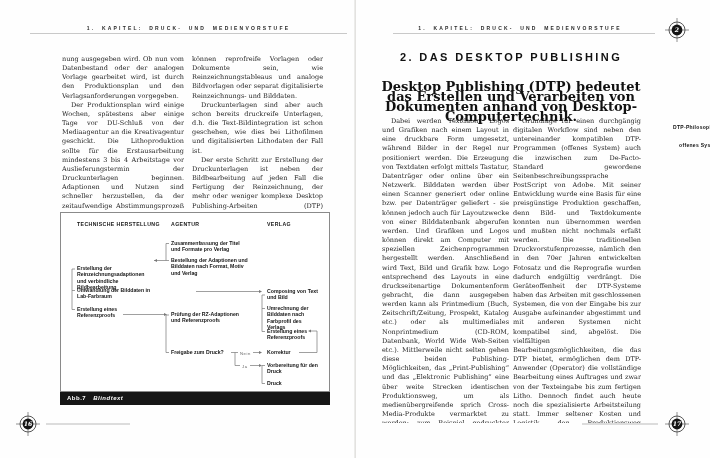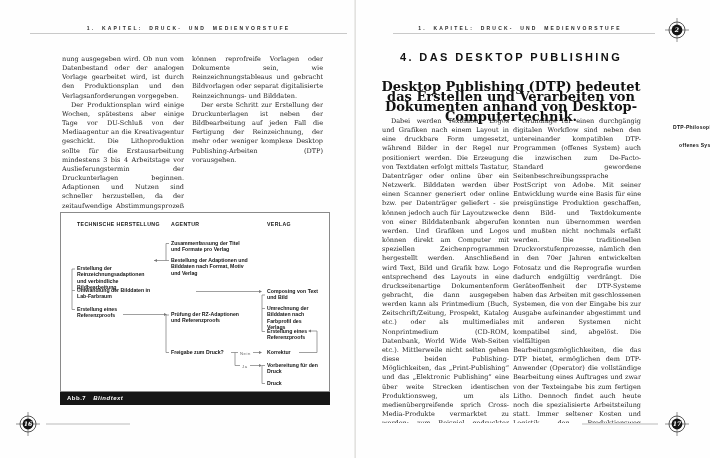--- a/index.html
+++ b/index.html
@@ -46,21 +46,22 @@
   <div>
     <div class="running-head" style="left:30px;width:317px;">1. KAPITEL: DRUCK- UND MEDIENVORSTUFE</div>
     <div class="head-rule" style="left:30px;width:317px;"></div>
 
     <div class="bodycol" style="left:62px;top:55px;width:122px;height:156px;">
       <p>nung ausgegeben wird. Ob nun vom Datenbestand oder der analogen Vorlage gearbeitet wird, ist durch den Produktionsplan und den Verlagsanforderungen vorgegeben.</p>
       <p class="ind">Der Produktionsplan wird einige Wochen, spätestens aber einige Tage vor DU-Schluß von der Mediaagentur an die Kreativagentur geschickt. Die Lithoproduktion sollte für die Erstausarbeitung mindestens 3 bis 4 Arbeitstage vor Auslieferungstermin der Druckunterlagen beginnen. Adaptionen und Nutzen sind schneller herzustellen, da der zeitaufwendige Abstimmungsprozeß entfällt.</p>
 
     </div>
     <div class="bodycol" style="left:192px;top:55px;width:131px;height:156px;">
-      <p>können reprofreife Vorlagen oder Dokumente sein, wie Reinzeichnungstableaus und gebracht Bildvorlagen oder separat digitalisierte Reinzeichnungs- und Bilddaten.</p>
+      <p>können reprofreife Vorlagen oder Dokumente sein, wie Reinzeichnungstableaus und analoge Bildvorlagen oder separat digitalisierte Reinzeichnungs- und Bilddaten.</p>
+      <p class="ind">Druckunterlagen sind aber auch schon bereits druckreife Unterlagen, d.h. die Text-Bildintegration ist schon geschehen, wie dies bei Lithofilmen und digitalisierten Lithodaten der Fall ist.</p>
       <p class="ind">Der erste Schritt zur Erstellung der Druckunterlagen ist neben der Bildbearbeitung auf jeden Fall die Fertigung der Reinzeichnung, der mehr oder weniger komplexe Desktop Publishing-Arbeiten (DTP) vorausgehen.</p>
     </div>
 
     <div class="diagram">
       <svg class="dg-svg" width="268" height="178" viewBox="0 0 268 178">
         <g stroke="#777" stroke-width="0.7" fill="none">
           <path d="M108,30.5 L105,30.5 L105,47.5 L108,47.5"></path>
           <path d="M14,56 L11,56 L11,77.5 L14,77.5 M11,77.5 L11,96.5 L14,96.5"></path>
           <path d="M108,102 L105,102 L105,139.5 L108,139.5"></path>
           <path d="M204,82 L201,82 L201,95.5 L204,95.5 M201,95.5 L201,118.5 L204,118.5"></path>
@@ -123,21 +124,21 @@
     <div class="running-head" style="left:382px;width:276px;">1. KAPITEL: DRUCK- UND MEDIENVORSTUFE</div>
     <div class="head-rule" style="left:393px;width:262px;"></div>
     <svg class="regmark" style="left:665px;top:18px;" viewBox="0 0 24 24">
       <line x1="0" y1="12" x2="24" y2="12" stroke="#777" stroke-width="0.8"></line>
       <line x1="12" y1="0" x2="12" y2="24" stroke="#777" stroke-width="0.8"></line>
       <circle cx="12" cy="12" r="8" fill="none" stroke="#444" stroke-width="0.9"></circle>
       <circle cx="12" cy="12" r="5.4" fill="#151515"></circle>
       <text x="12" y="14.3" text-anchor="middle" font-size="6.2" font-style="italic" font-weight="bold" fill="#fff" font-family="DejaVu Serif, serif">2</text>
     </svg>
 
-    <div class="title">4. DAS DESKTOP PUBLISHING</div>
+    <div class="title">2. DAS DESKTOP PUBLISHING</div>
     <div class="intro">Desktop Publishing (DTP) bedeutet das Erstellen und Verarbeiten von Dokumenten anhand von Desktop-Computertechnik.</div>
 
     <div class="bodycol" style="left:382px;top:117px;width:127px;height:306px;">
       <p class="ind">Dabei werden Textdaten, Logos und Grafiken nach einem Layout in eine druckbare Form umgesetzt, während Bilder in der Regel nur positioniert werden. Die Erzeugung von Textdaten erfolgt mittels Tastatur, Datenträger oder online über ein Netzwerk. Bilddaten werden über einen Scanner generiert oder online bzw. per Datenträger geliefert - sie können jedoch auch für Layoutzwecke von einer Bilddatenbank abgerufen werden. Und Grafiken und Logos können direkt am Computer mit speziellen Zeichenprogrammen hergestellt werden. Anschließend wird Text, Bild und Grafik bzw. Logo entsprechend des Layouts in eine druckseitenartige Dokumentenform gebracht, die dann ausgegeben werden kann als Printmedium (Buch, Zeitschrift/Zeitung, Prospekt, Katalog etc.) oder als multimediales Nonprintmedium (CD-ROM, Datenbank, World Wide Web-Seiten etc.). Mittlerweile nicht selten gehen diese beiden Publishing-Möglichkeiten, das „Print-Publishing“ und das „Elektronic Publishing“ eine über weite Strecken identischen Produktionsweg, um als medienübergreifende sprich Cross-Media-Produkte vermarktet zu werden: zum Beispiel gedruckter Katalog und CD-ROM bzw. Online-Katalog oder gedruckte Anzeige und TV-Spot.</p>
     </div>
     <div class="bodycol" style="left:513px;top:117px;width:128px;height:306px;">
       <p class="ind">Grundlage für einen durchgängig digitalen Workflow sind neben den untereinander kompatiblen DTP-Programmen (offenes System) auch die inzwischen zum De-Facto-Standard gewordene Seitenbeschreibungssprache PostScript von Adobe. Mit seiner Entwicklung wurde eine Basis für eine preisgünstige Produktion geschaffen, denn Bild- und Textdokumente konnten nun übernommen werden und mußten nicht nochmals erfaßt werden. Die traditionellen Druckvorstufenprozesse, nämlich den in den 70er Jahren entwickelten Fotosatz und die Reprografie wurden dadurch endgültig verdrängt. Die Geräteoffenheit der DTP-Systeme haben das Arbeiten mit geschlossenen Systemen, die von der Eingabe bis zur Ausgabe aufeinander abgestimmt und mit anderen Systemen nicht kompatibel sind, abgelöst. Die vielfältigen Bearbeitungsmöglichkeiten, die das DTP bietet, ermöglichen dem DTP-Anwender (Operator) die vollständige Bearbeitung eines Auftrages und zwar von der Texteingabe bis zum fertigen Litho. Dennoch findet auch heute noch die spezialisierte Arbeitsteilung statt. Immer seltener Kosten und Logistik den Produktionsweg bestimmen.</p>
 
     </div>
 

